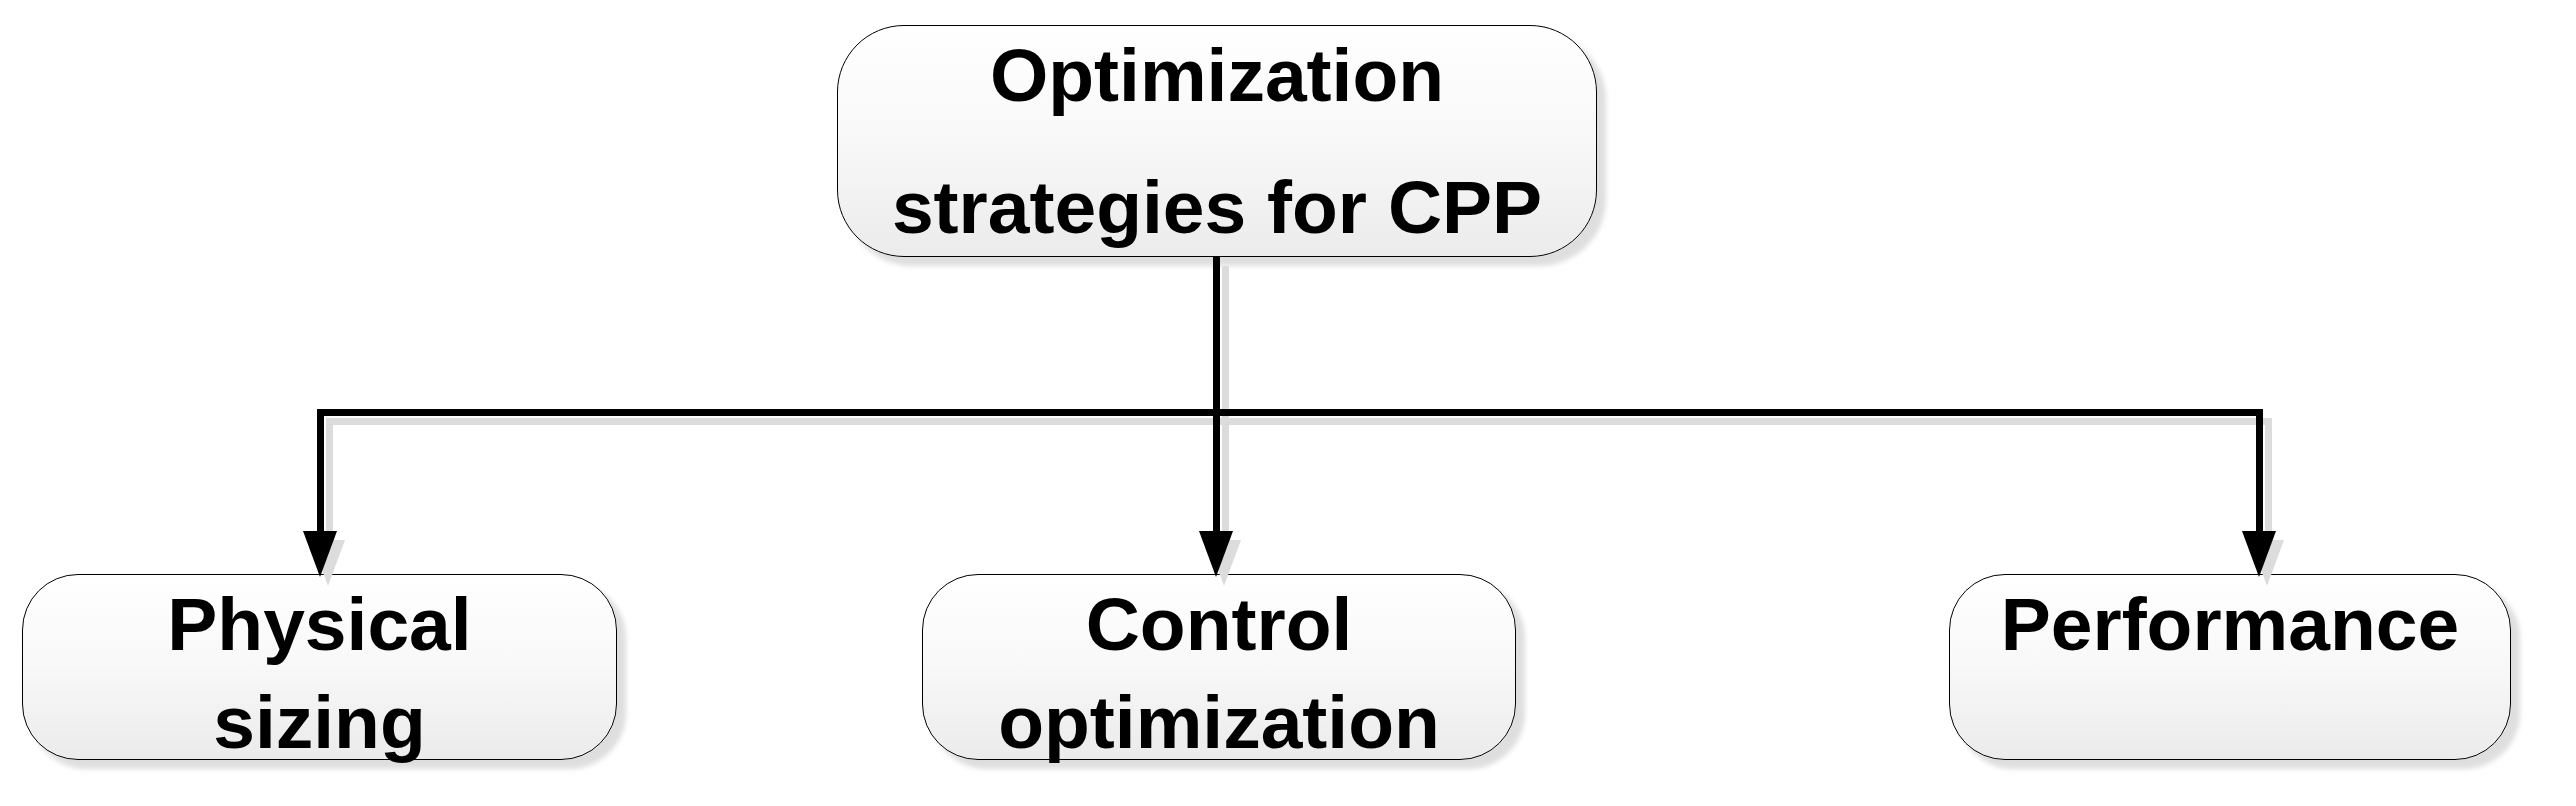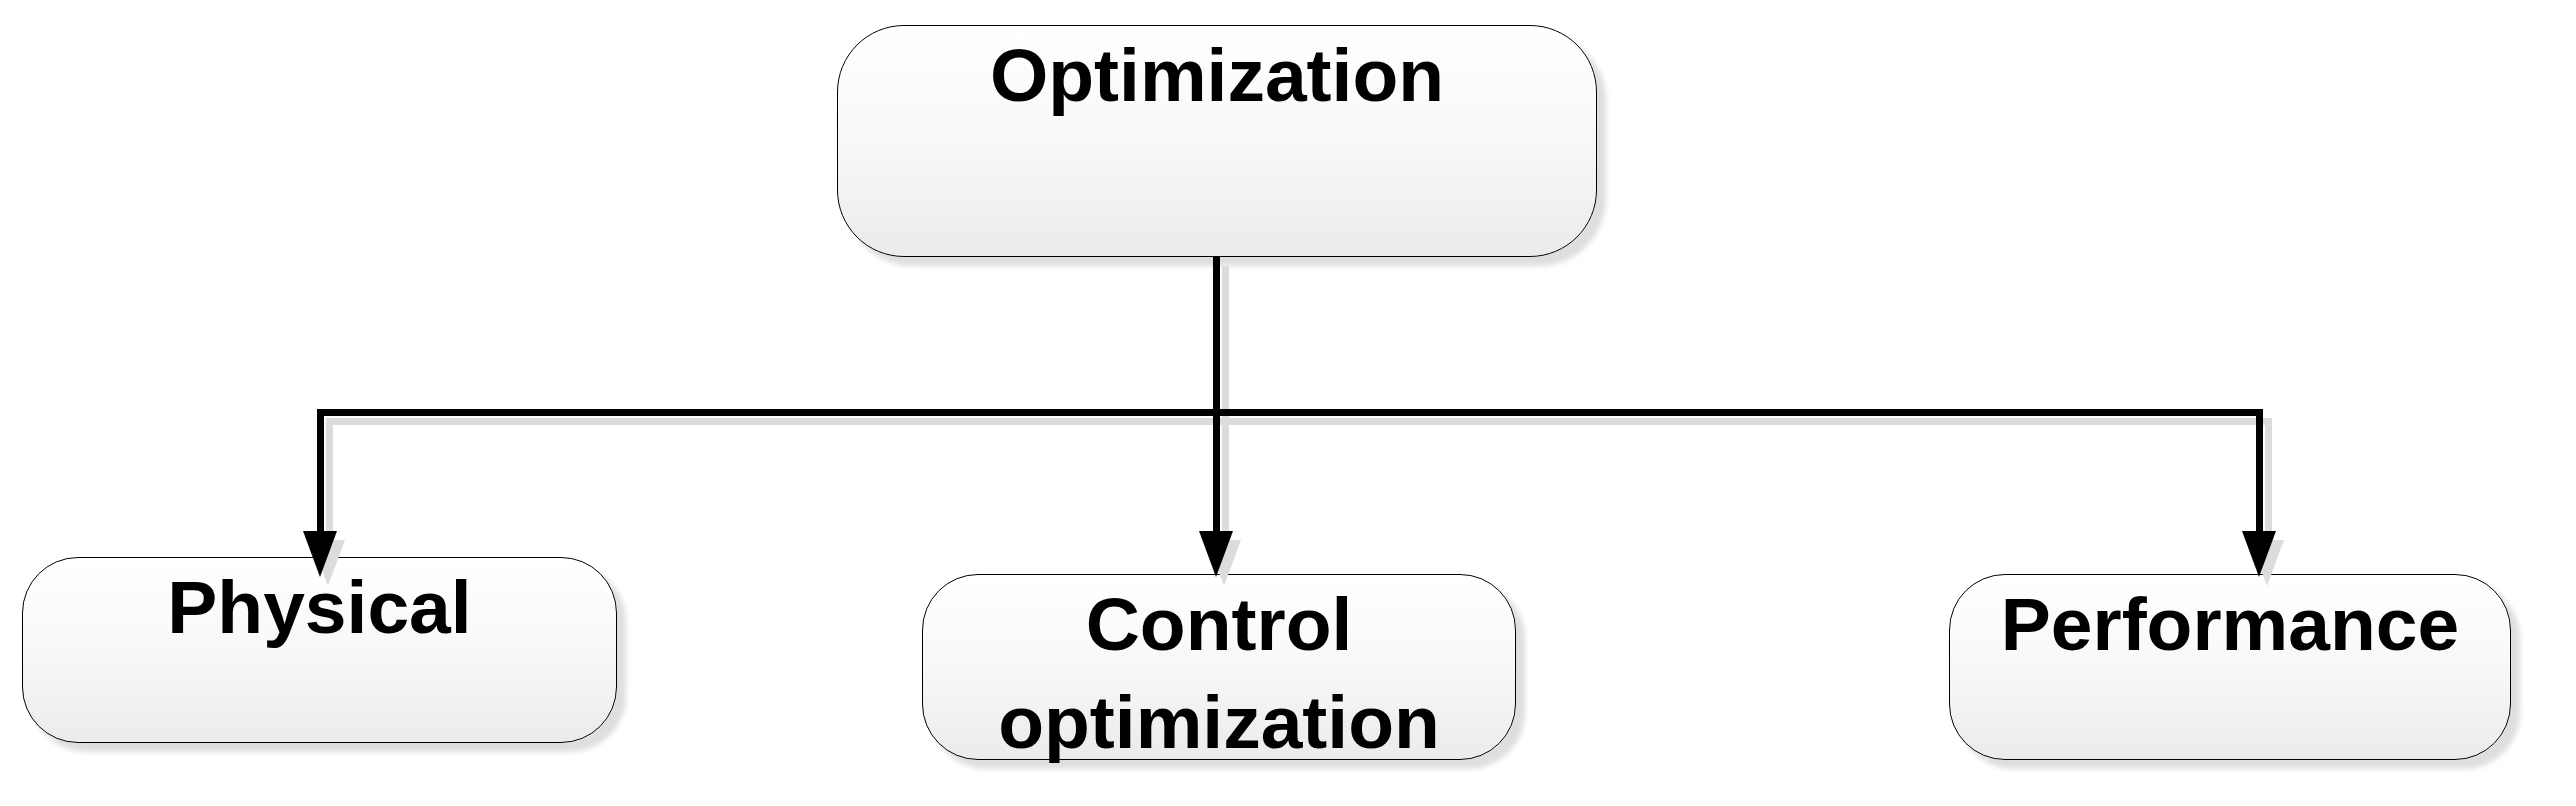--- a/index.html
+++ b/index.html
@@ -33,21 +33,21 @@
     align-items: center;
     justify-content: space-between;
     text-align: center;
     color: var(--text);
     font-weight: bold;
     font-size: 75px;
     line-height: 98px;
     z-index: 1;
   }
   .node-root { left: 837px; top: 25px;  width: 760px; height: 232px; border-radius: 67px; }
-  .node-c0   { left: 22px;   top: 557px; width: 595px; height: 186px; border-radius: 56px; }
+  .node-c0   { left: 22px;   top: 574px; width: 595px; height: 186px; border-radius: 56px; }
   .node-c1   { left: 922px;  top: 574px; width: 594px; height: 186px; border-radius: 56px; }
   .node-c2   { left: 1949px; top: 574px; width: 562px; height: 186px; border-radius: 56px; }
   .node-line { white-space: nowrap; }
 
   
   .ln { position: absolute; background: var(--connector); z-index: 3; }
   .ln.sh { background: var(--connector-shadow); z-index: 2; }
 
   .ln-trunk  { left: 1213px; top: 257px; width: 6.7px;    height: 279px; }
   .ln-rail   { left: 317px;  top: 409px; width: 1946px; height: 6.7px;   }
@@ -94,24 +94,26 @@
   <div class="ln ln-rail"></div>
   <div class="ln ln-trunk"></div>
   <div class="ln ln-drop-l"></div>
   <div class="ln ln-drop-r"></div>
   <div class="tri tri-l"></div>
   <div class="tri tri-m"></div>
   <div class="tri tri-r"></div>
 
   <div class="node node-root">
     <div class="node-line">Optimization</div>
+    <div class="node-line">strategies for CPP</div>
   </div>
 
   <div class="node node-c0">
     <div class="node-line">Physical</div>
+    <div class="node-line">sizing</div>
   </div>
 
   <div class="node node-c1">
     <div class="node-line">Control</div>
     <div class="node-line">optimization</div>
   </div>
 
   <div class="node node-c2">
     <div class="node-line">Performance</div>
   </div>

